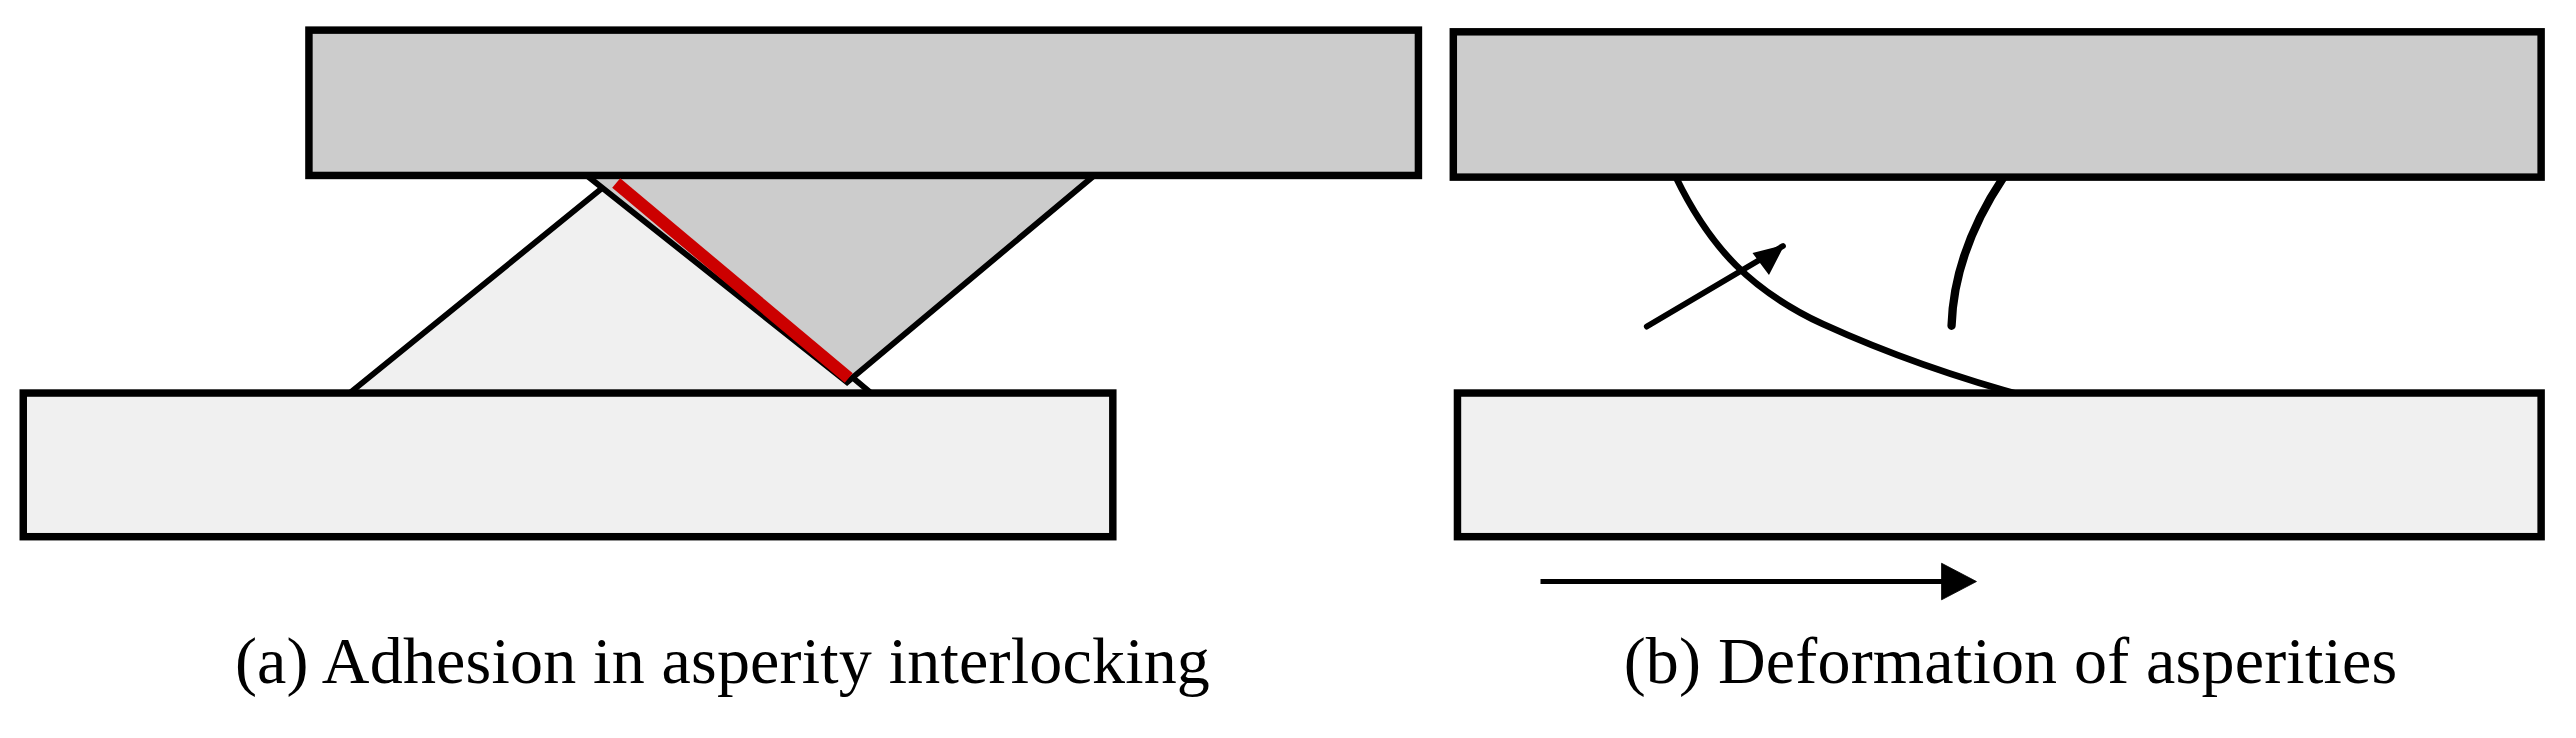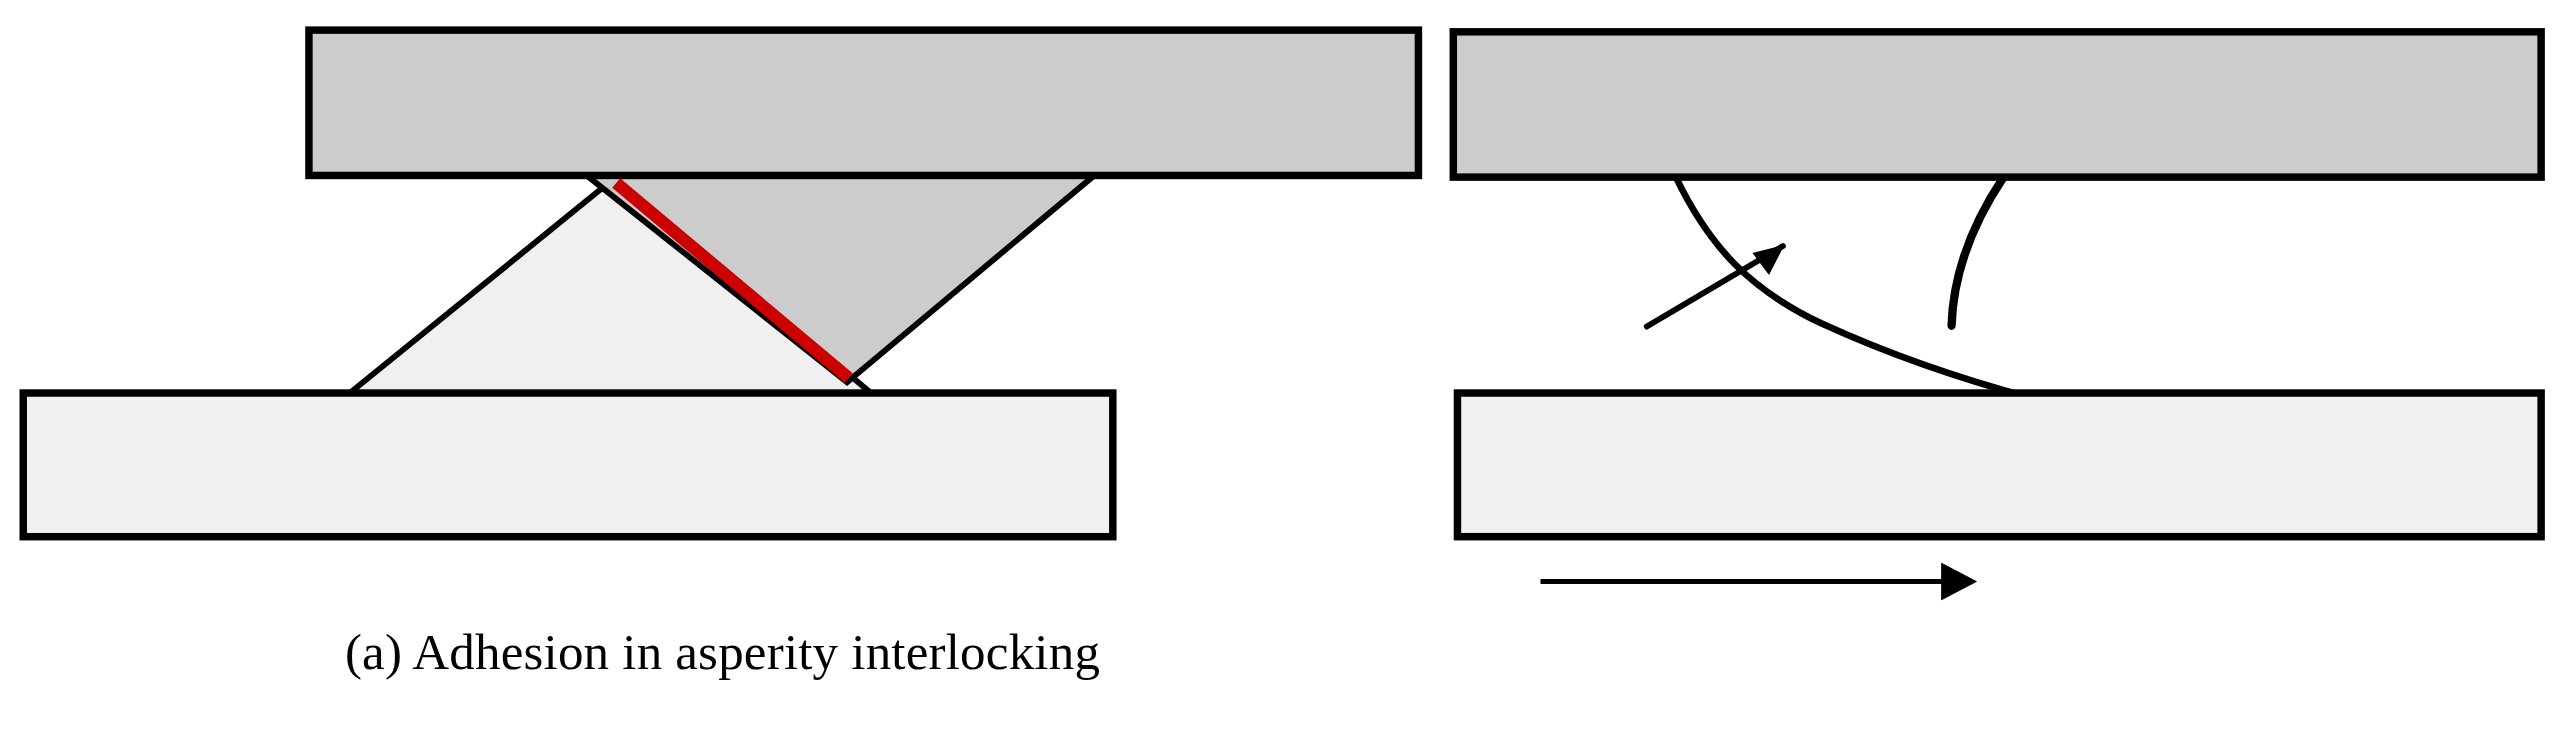--- a/index.html
+++ b/index.html
@@ -31,21 +31,21 @@
     display: block;
   }
 
   .caption {
     position: absolute;
     left: 0;
     width: 100%;
     top: 624px;
     text-align: center;
     font-family: "Liberation Serif", "DejaVu Serif", serif;
-    font-size: 51px;
+    font-size: 66px;
     line-height: 1.12;
     color: #000000;
     letter-spacing: 0.2px;
     white-space: nowrap;
   }
 </style>
 </head>
 <body>
 
 <div id="stage">
@@ -81,16 +81,17 @@
       <path d="M 407,296 L 372,305 L 390,329 Z" fill="#000000" stroke="#000000" stroke-width="2"></path>
 
       <rect x="10" y="38" width="1310" height="175" fill="#cccccc" stroke="#000000" stroke-width="9"></rect>
 
       <rect x="15" y="473" width="1305" height="173" fill="#f0f0f0" stroke="#000000" stroke-width="9"></rect>
 
       <line x1="115" y1="700" x2="610" y2="700" stroke="#000000" stroke-width="6" stroke-linecap="butt"></line>
       <path d="M 640,700 L 598,678 L 598,722 Z" fill="#000000" stroke="#000000" stroke-width="1"></path>
     </svg>
 
+    <div class="caption">(b) Deformation of asperities</div>
   </div>
 
 </div>
 
 
 </body></html>

